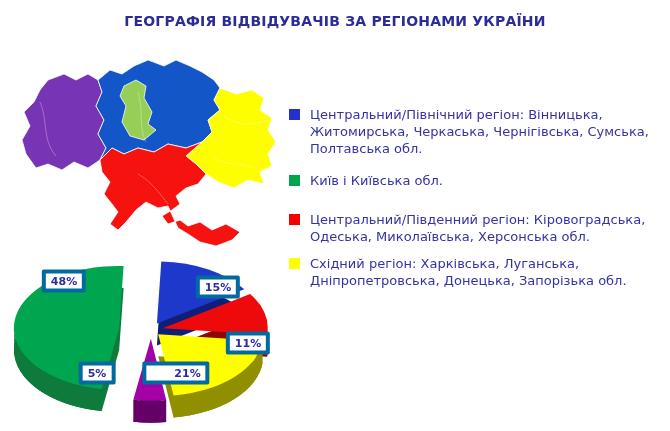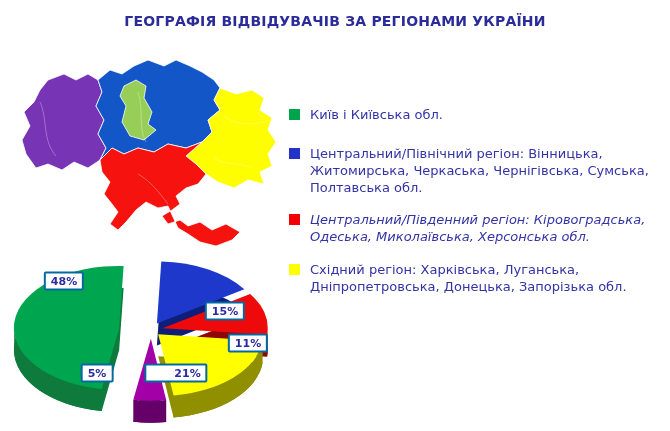--- a/index.html
+++ b/index.html
@@ -9,30 +9,30 @@
   }
   .title{
     position:absolute;top:13px;left:0;width:100%;text-align:center;
     font-size:14px;font-weight:bold;color:#2B2B99;letter-spacing:0.2px;
   }
   .map-wrap{position:absolute;left:18px;top:58px;width:265px;height:198px;}
   .pie-wrap{position:absolute;left:5px;top:247px;width:325px;height:184px;}
   .pie-wrap svg{position:absolute;left:0;top:0;}
   .pie-label{
     position:absolute;transform:translate(-50%,-50%);
-    background:#ffffff;border:2px solid #0369a1;border-radius:2px;
+    background:#ffffff;border:4px solid #0369a1;border-radius:2px;
     padding:1px 5px;font-size:11px;font-weight:bold;color:#2B2BA3;white-space:nowrap;
   }
   .legend{position:absolute;left:289px;top:106px;width:378px;}
   .legend-item{display:flex;align-items:flex-start;column-gap:10px;}
   .legend-swatch{flex:0 0 11px;width:11px;height:11px;margin-top:3px;}
   .legend-text{font-size:13px;line-height:17px;color:#3333A6;}
   .mb-a{margin-bottom:22px;}
   .mb-b{margin-bottom:15px;}
-  .mb-c{margin-bottom:16px;font-style:italic;}
+  .mb-c{margin-bottom:10px;}
   .mb-d{margin-bottom:6px;}
 </style>
 </head>
 <body>
 
 <div class="stage">
 
   <div class="title">ГЕОГРАФІЯ ВІДВІДУВАЧІВ ЗА РЕГІОНАМИ УКРАЇНИ</div>
 
   <div class="map-wrap">
@@ -65,34 +65,34 @@
         <path d="M9.2,81.6 A105,62 0 0 0 96.7,142.1 L96.7,164.1 A105,62 0 0 1 9.2,103.6 Z" fill="#0E7A3C"></path>
         <path d="M114.17529934821525,80.9 L118.6,19 A105,62 0 0 0 96.7,142.1 Z" fill="#00A550"></path>
         <path d="M153.2176022809836,109.3 L168.6,170.6 A105,62 0 0 0 257.6,115.8 Z" fill="#8F8F00"></path>
         <path d="M168.6,148.6 A105,62 0 0 0 257.6,93.8 L257.6,115.8 A105,62 0 0 1 168.6,170.6 Z" fill="#8F8F00"></path>
         <path d="M153.2176022809836,87.3 L168.6,148.6 A105,62 0 0 0 257.6,93.8 Z" fill="#FFFF00"></path>
         <path d="M145.85339502237255,113.7 L128.3,174.8 A105,62 0 0 0 161.2,175 Z" fill="#650068"></path>
         <path d="M128.3,152.8 A105,62 0 0 0 161.2,153 L161.2,175 A105,62 0 0 1 128.3,174.8 Z" fill="#650068"></path>
         <path d="M145.85339502237255,91.7 L128.3,152.8 A105,62 0 0 0 161.2,153 Z" fill="#A300A8"></path>
       </svg>
     <div class="pie-label" style="left:59px;top:34px;">48%</div>
-    <div class="pie-label" style="left:220px;top:40px;margin-top:24px;">15%</div>
+    <div class="pie-label" style="left:213px;top:40px;">15%</div>
     <div class="pie-label" style="left:243px;top:96px;">11%</div>
     <div class="pie-label" style="left:171px;top:126px;padding-left:28px;">21%</div>
     <div class="pie-label" style="left:92px;top:126px;">5%</div>
   </div>
 
   <div class="legend">
+    <div class="legend-item mb-b">
+      <span class="legend-swatch" style="background: rgb(37, 50, 200);"></span>
+      <span class="legend-text">Центральний/Північний регіон: Вінницька, Житомирська, Черкаська, Чернігівська, Сумська, Полтавська обл.</span>
+    </div>
     <div class="legend-item mb-a">
       <span class="legend-swatch" style="background: rgb(0, 164, 77);"></span>
       <span class="legend-text">Київ і Київська обл.</span>
-    </div>
-    <div class="legend-item mb-b">
-      <span class="legend-swatch" style="background: rgb(37, 50, 200);"></span>
-      <span class="legend-text">Центральний/Північний регіон: Вінницька, Житомирська, Черкаська, Чернігівська, Сумська, Полтавська обл.</span>
     </div>
     <div class="legend-item mb-c">
       <span class="legend-swatch" style="background: rgb(245, 0, 0);"></span>
       <span class="legend-text">Центральний/Південний регіон: Кіровоградська, Одеська, Миколаївська, Херсонська обл.</span>
     </div>
     <div class="legend-item mb-d">
       <span class="legend-swatch" style="background: rgb(255, 255, 0);"></span>
       <span class="legend-text">Східний регіон: Харківська, Луганська, Дніпропетровська, Донецька, Запорізька обл.</span>
     </div>
   </div>

